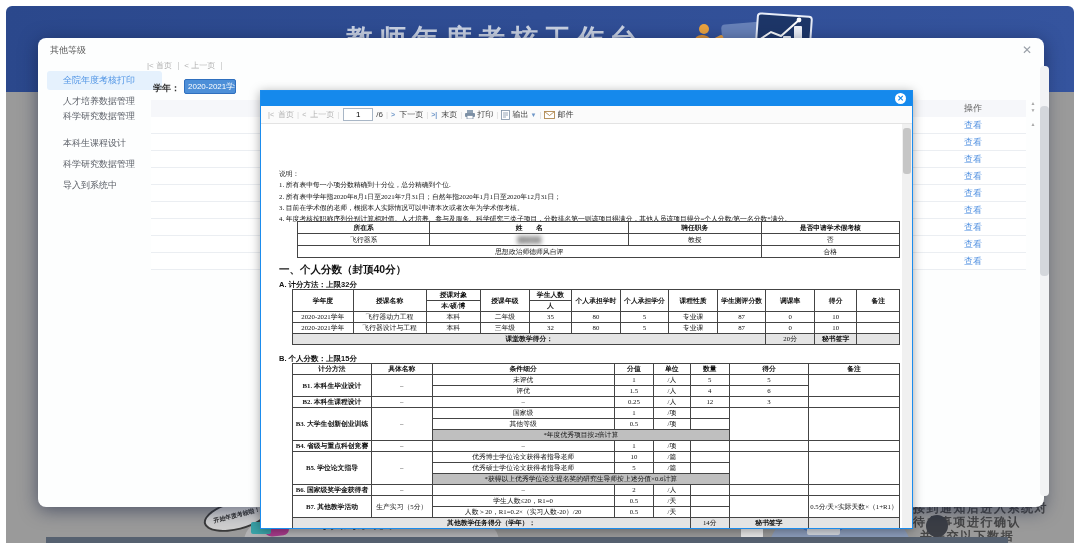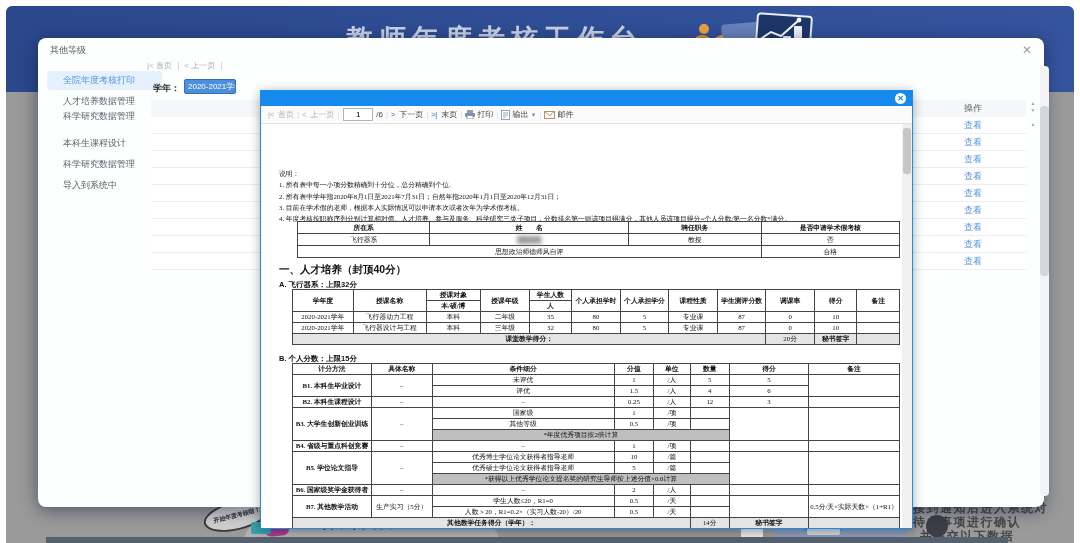--- a/index.html
+++ b/index.html
@@ -307,22 +307,22 @@
                 <td>教授</td>
                 <td>否</td>
               </tr>
               <tr>
                 <td colspan="3">思想政治师德师风自评</td>
                 <td>合格</td>
               </tr>
             </tbody>
         </table>
 
-        <div class="sec1">一、人才培养（封顶40分）</div>
-        <div class="secA">A. 飞行器系：上限32分</div>
+        <div class="sec1">一、个人分数（封顶40分）</div>
+        <div class="secA">A. 计分方法：上限32分</div>
 
         <table class="doc-tbl t-a">
           <colgroup>
               <col style="width:10%">
               <col style="width:12%">
               <col style="width:9%">
               <col style="width:8%">
               <col style="width:7%">
               <col style="width:8%">
               <col style="width:8%">

